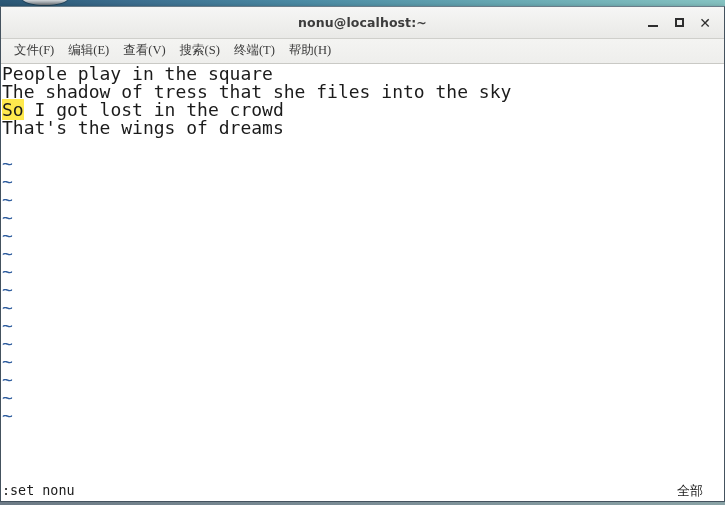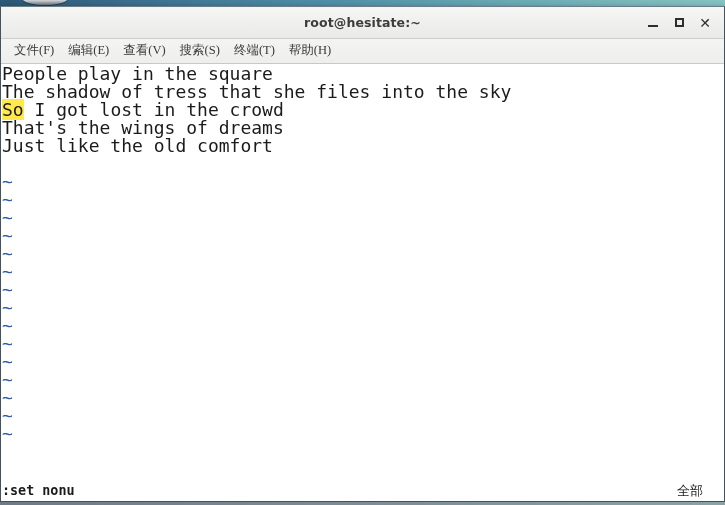--- a/index.html
+++ b/index.html
@@ -152,21 +152,21 @@
     height: 20px;
     background: #ffffff;
     font-family: "DejaVu Sans Mono", monospace;
     font-size: 13.4px;
     line-height: 20px;
     color: #1b1b1b;
     white-space: pre;
   }
   #status-cmd {
     position: absolute;
-    left: 1px; top: 0; font-weight: bold;
+    left: 1px; top: 0;
   }
   #status-pos {
     position: absolute;
     left: 556px; top: 0; margin-top: 48px;
   }
   #status-scroll {
     position: absolute;
     left: 676px; top: 0;
     font-family: Liberation Sans, sans-serif;
     font-size: 13px;
@@ -183,21 +183,21 @@
 
 <div id="screen">
 
   <div id="desktop">
     <div id="desk-icon"></div>
   </div>
 
   <div id="window">
 
     <div id="titlebar">
-      <div id="window-title">root@hesitate:~</div>
+      <div id="window-title">nonu@localhost:~</div>
       <div id="win-buttons">
         <div class="winbtn">
           <div class="gl-min"></div>
         </div>
         <div class="winbtn">
           <div class="gl-max"></div>
         </div>
         <div class="winbtn">
           <div class="gl-close">✕</div>
         </div>
@@ -212,21 +212,20 @@
       <div class="menu-item">终端(T)</div>
       <div class="menu-item">帮助(H)</div>
     </div>
 
     <div id="term">
       <div id="term-inner">
         <div class="trow">People play in the square</div>
         <div class="trow">The shadow of tress that she files into the sky</div>
         <div class="trow"><span class="hl">So</span><span> I got lost in the crowd</span></div>
         <div class="trow">That's the wings of dreams</div>
-        <div class="trow">Just like the old comfort</div>
 
         <div class="trow"></div>
 
         <div class="trow tilde">~</div>
         <div class="trow tilde">~</div>
         <div class="trow tilde">~</div>
         <div class="trow tilde">~</div>
         <div class="trow tilde">~</div>
         <div class="trow tilde">~</div>
         <div class="trow tilde">~</div>

